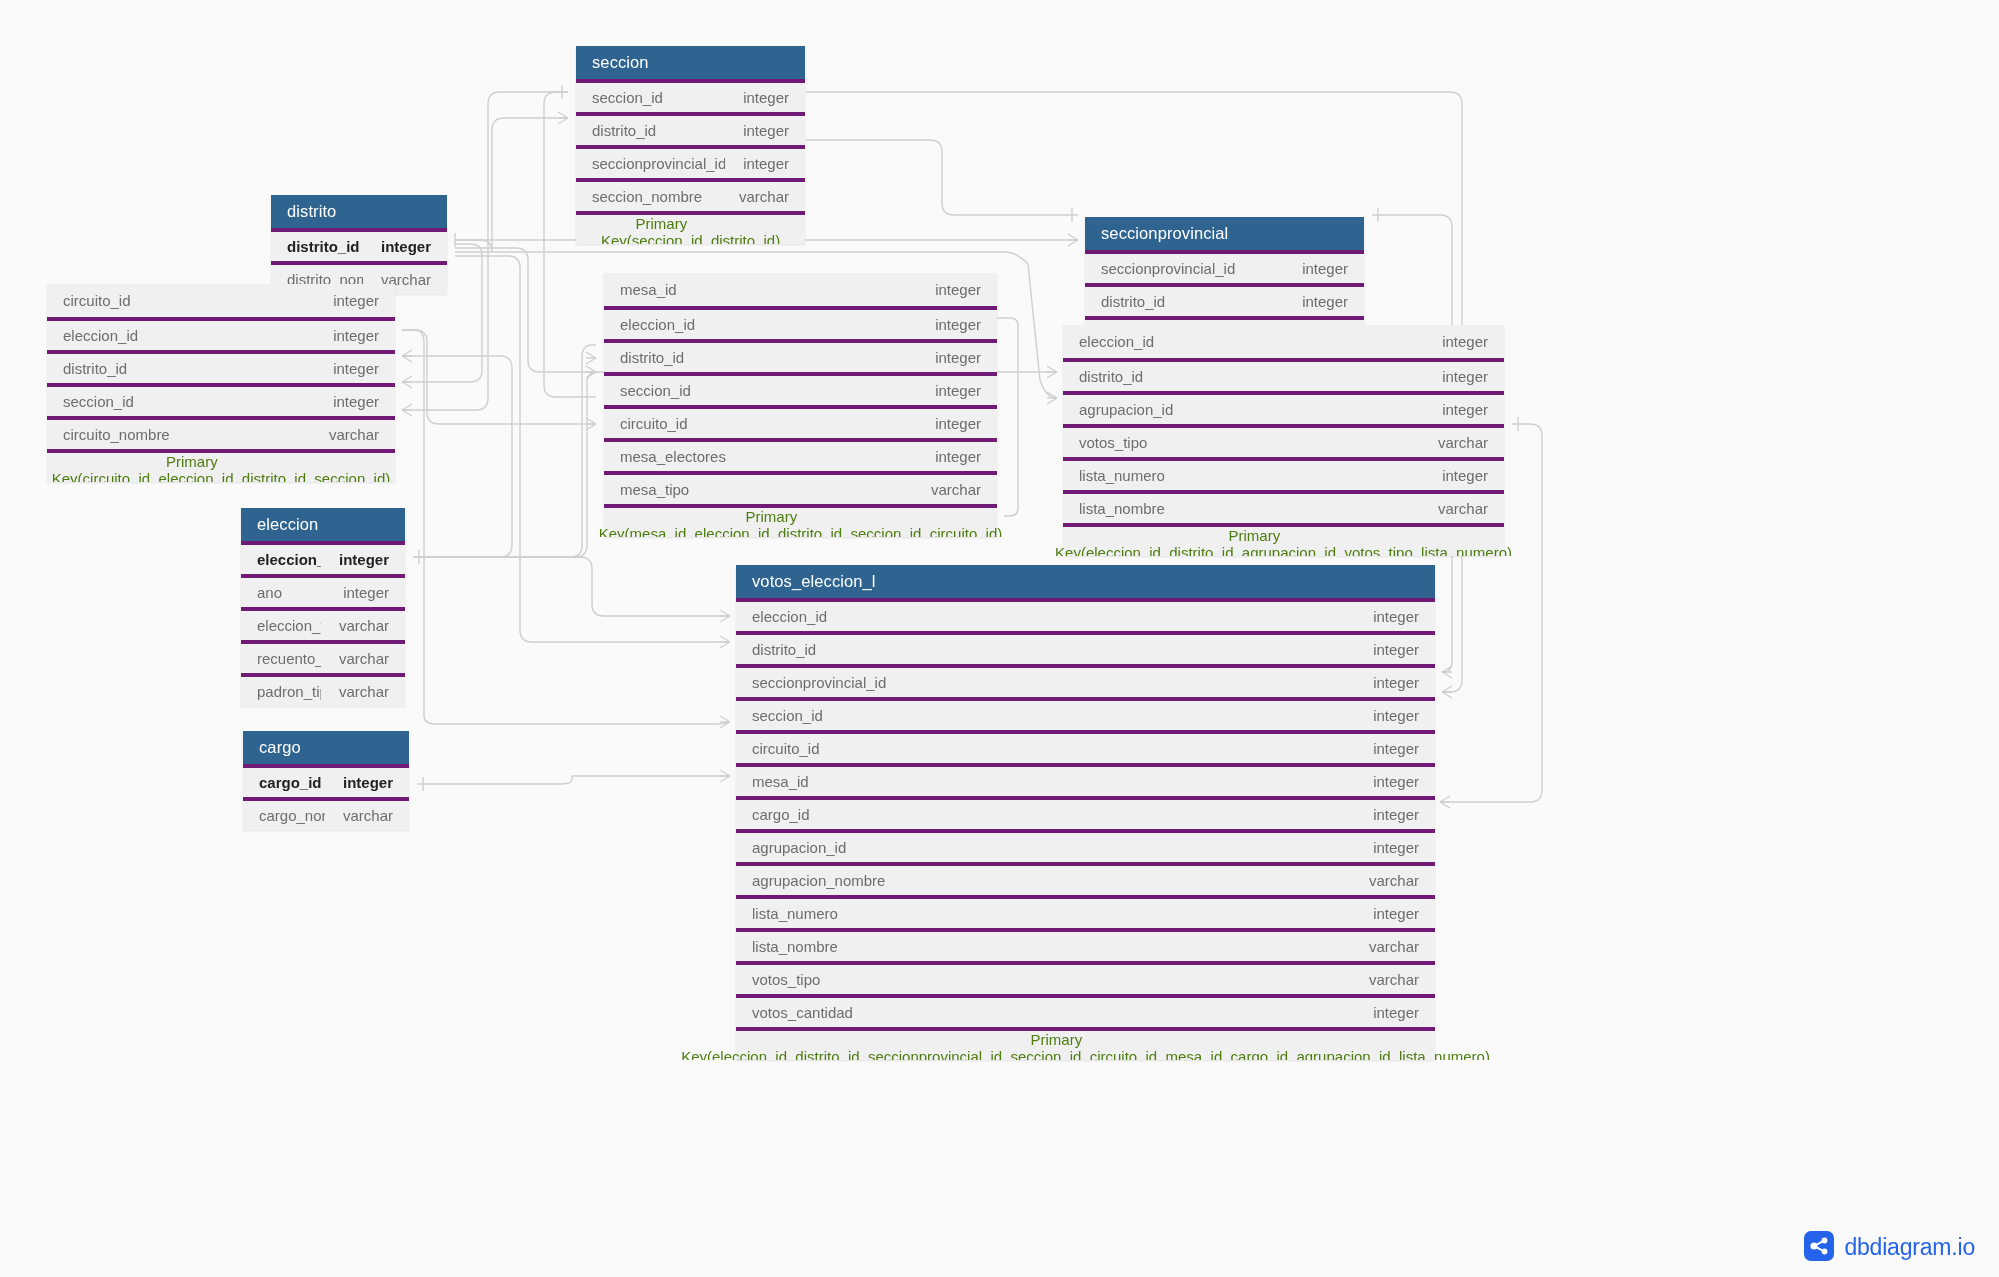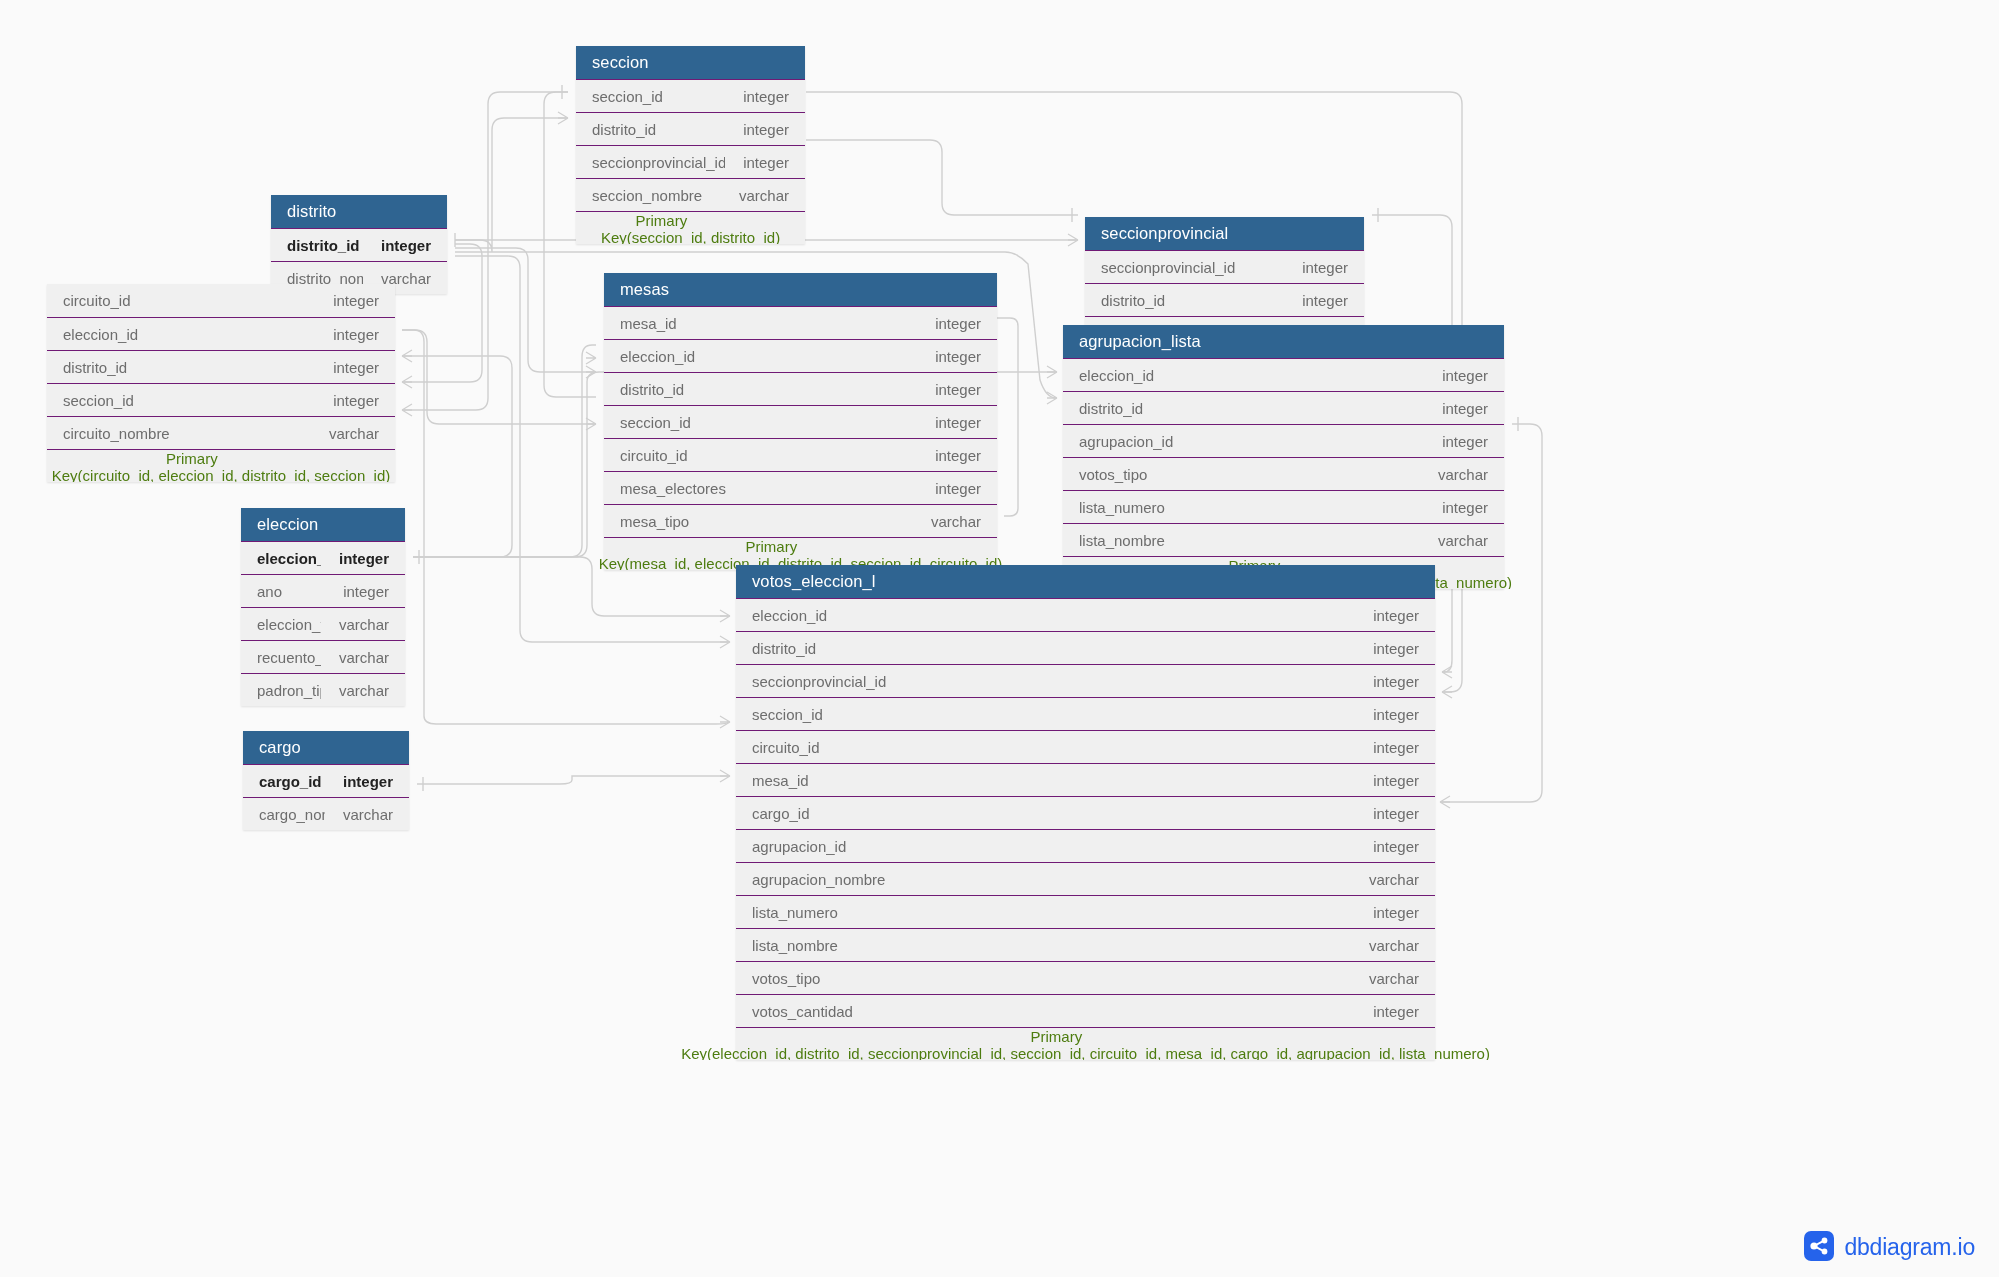--- a/index.html
+++ b/index.html
@@ -46,21 +46,21 @@
   .field-row {
     display: flex;
     align-items: center;
     justify-content: space-between;
     height: 33px;
     padding: 0 16px;
     font-size: 15px;
     color: #6d6d6d;
     box-sizing: border-box;
     white-space: nowrap;
-    border-top: 1px solid #701a75;
+    border-top: 4px solid #701a75;
   }
   .field-row:first-of-type { border-top: none; }
   .field-name {
     text-align: left;
     overflow: hidden;
     text-overflow: clip;
   }
   .field-type {
     text-align: right;
     margin-left: 18px;
@@ -263,21 +263,20 @@
         <div class="field-row">
           <span class="field-name">seccionprovincial_nombre</span>
           <span class="field-type">varchar</span>
         </div>
         <div class="field-row pk-summary">
           <span class="pk-label" style="min-width: 110px;">Primary</span>
           <span class="pk-value">Key(seccionprovincial_id, distrito_id)</span>
         </div>
       </div>
       <div class="table-card" style="left: 604px; top: 273px; width: 393px;">
-        <div class="table-header">mesas</div>
         <div class="field-row">
           <span class="field-name">mesa_id</span>
           <span class="field-type">integer</span>
         </div>
         <div class="field-row">
           <span class="field-name">eleccion_id</span>
           <span class="field-type">integer</span>
         </div>
         <div class="field-row">
           <span class="field-name">distrito_id</span>
@@ -298,21 +297,20 @@
         <div class="field-row">
           <span class="field-name">mesa_tipo</span>
           <span class="field-type">varchar</span>
         </div>
         <div class="field-row pk-summary">
           <span class="pk-label" style="min-width: 110px;">Primary</span>
           <span class="pk-value">Key(mesa_id, eleccion_id, distrito_id, seccion_id, circuito_id)</span>
         </div>
       </div>
       <div class="table-card" style="left: 1063px; top: 325px; width: 441px;">
-        <div class="table-header">agrupacion_lista</div>
         <div class="field-row">
           <span class="field-name">eleccion_id</span>
           <span class="field-type">integer</span>
         </div>
         <div class="field-row">
           <span class="field-name">distrito_id</span>
           <span class="field-type">integer</span>
         </div>
         <div class="field-row">
           <span class="field-name">agrupacion_id</span>

